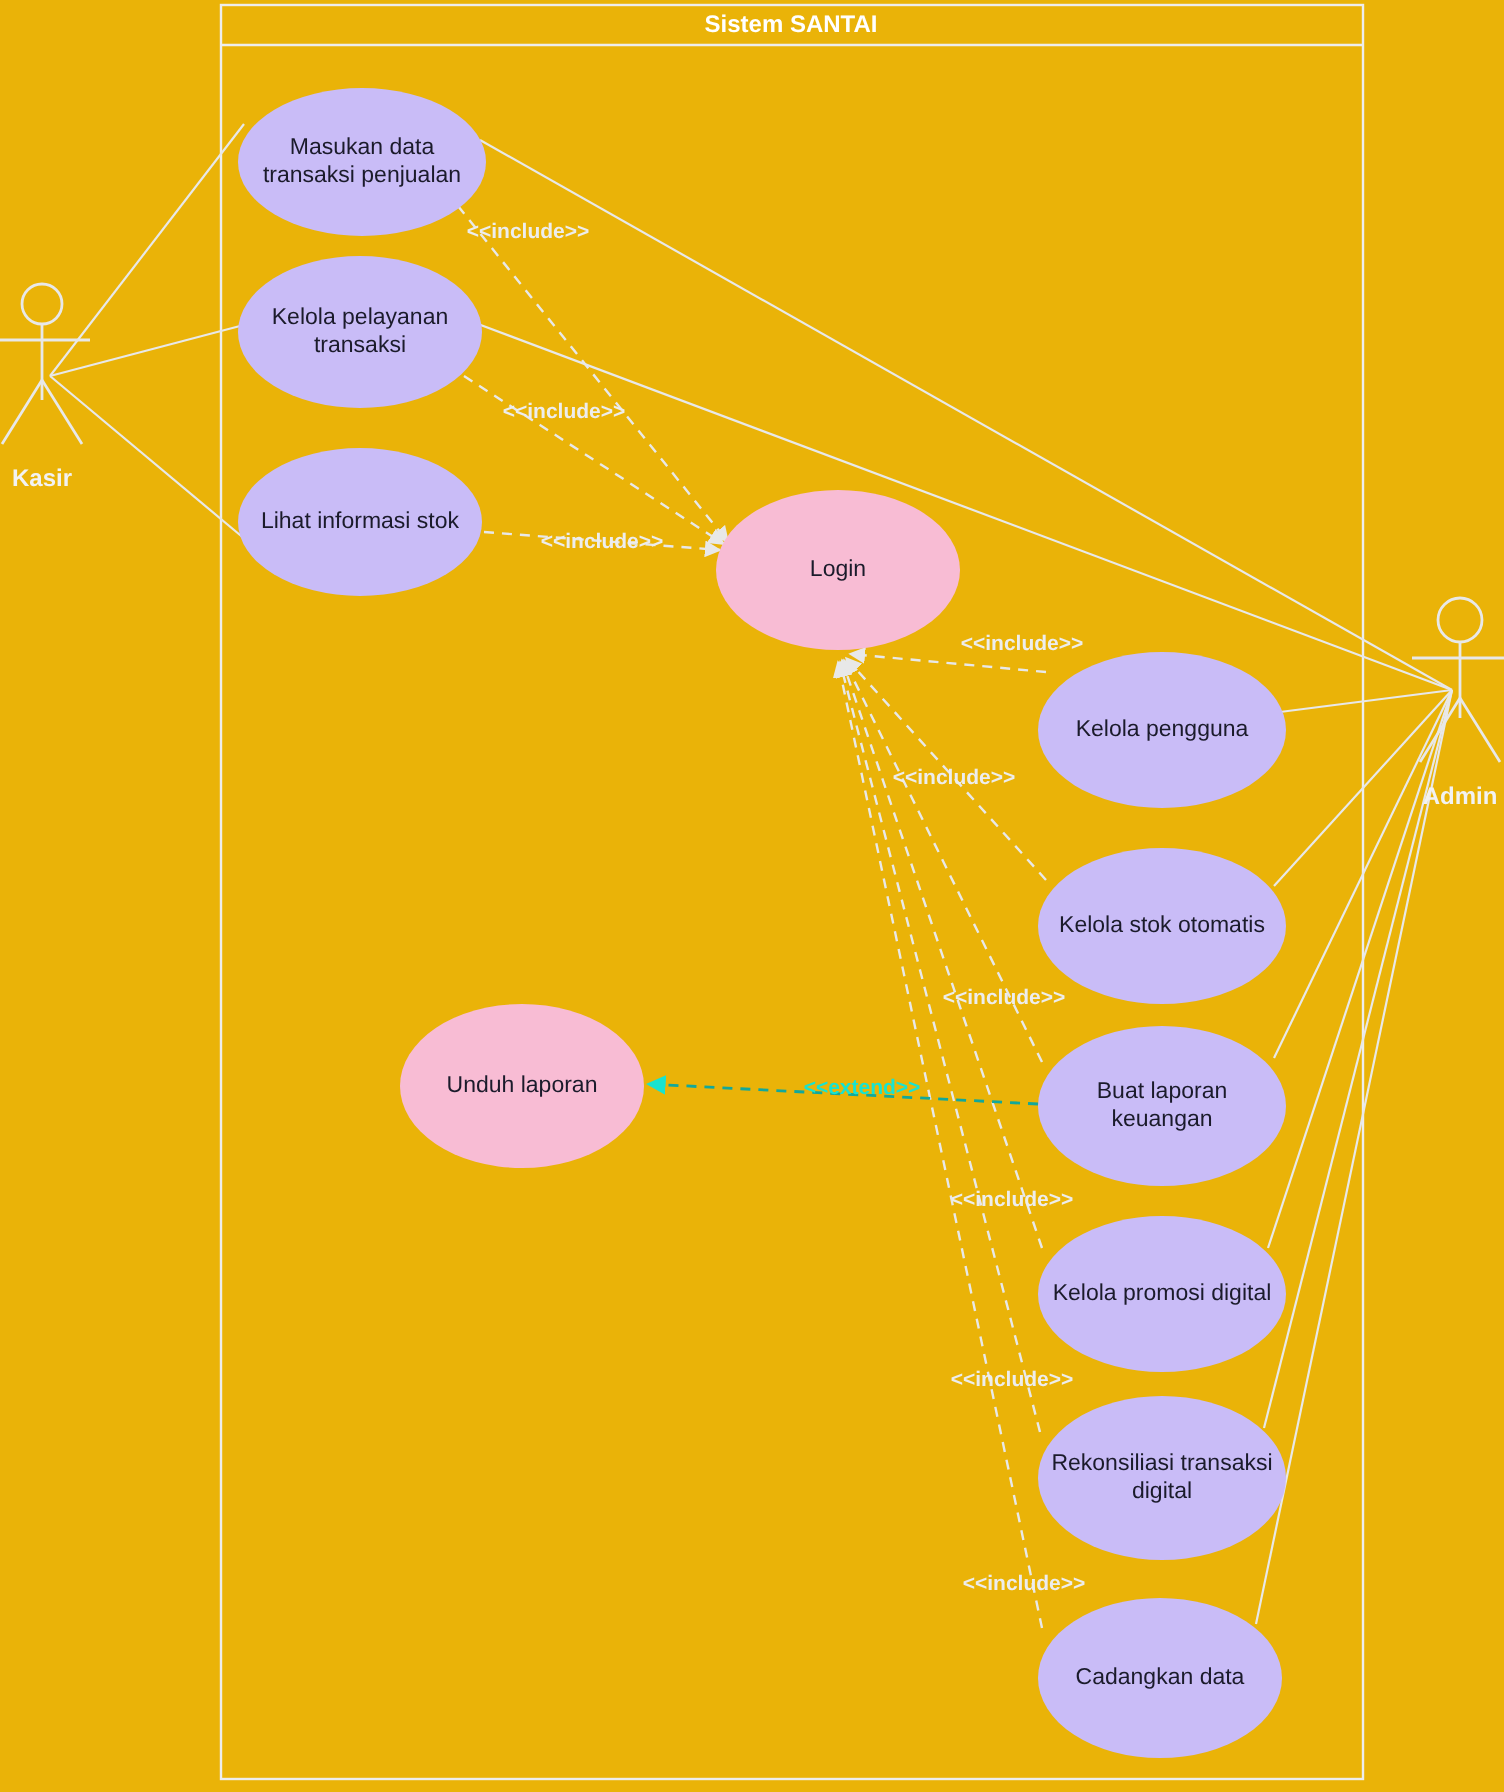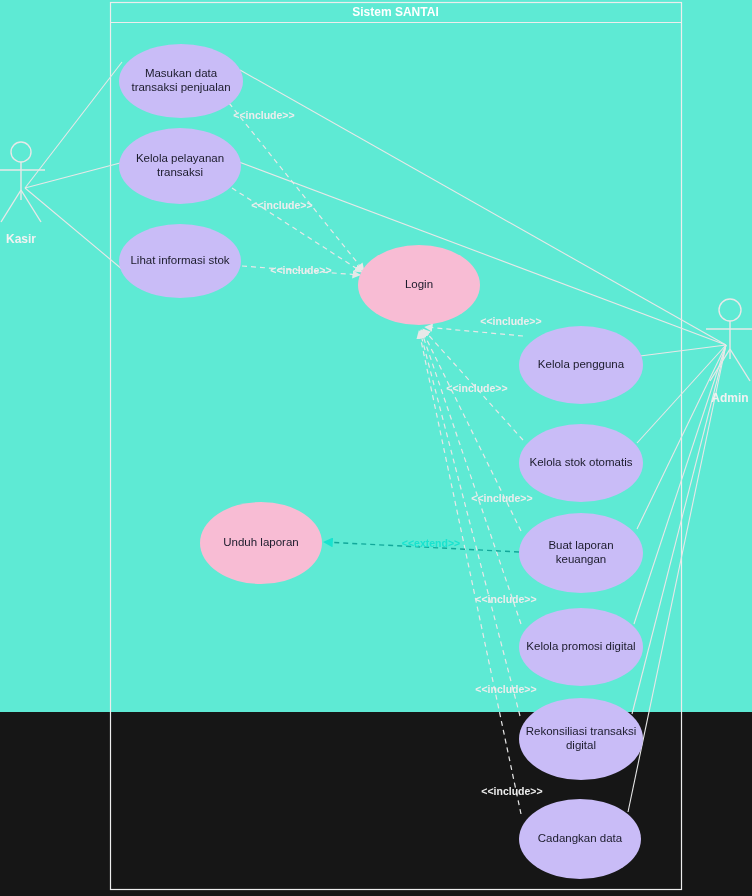--- a/index.html
+++ b/index.html
@@ -9,22 +9,22 @@
   }
   body {
     width: 752px;
     height: 896px;
     overflow: hidden;
     font-family: "Liberation Sans", sans-serif;
   }
   #diagram-root {
     position: relative;
     width: 752px;
-    height: 712px;
-    background: #5eead4;
+    height: 896px;
+    background: #eab308;
   }
   svg.canvas {
     position: absolute;
     top: 0;
     left: 0;
     width: 752px;
     height: 896px;
     display: block;
   }
   text {

